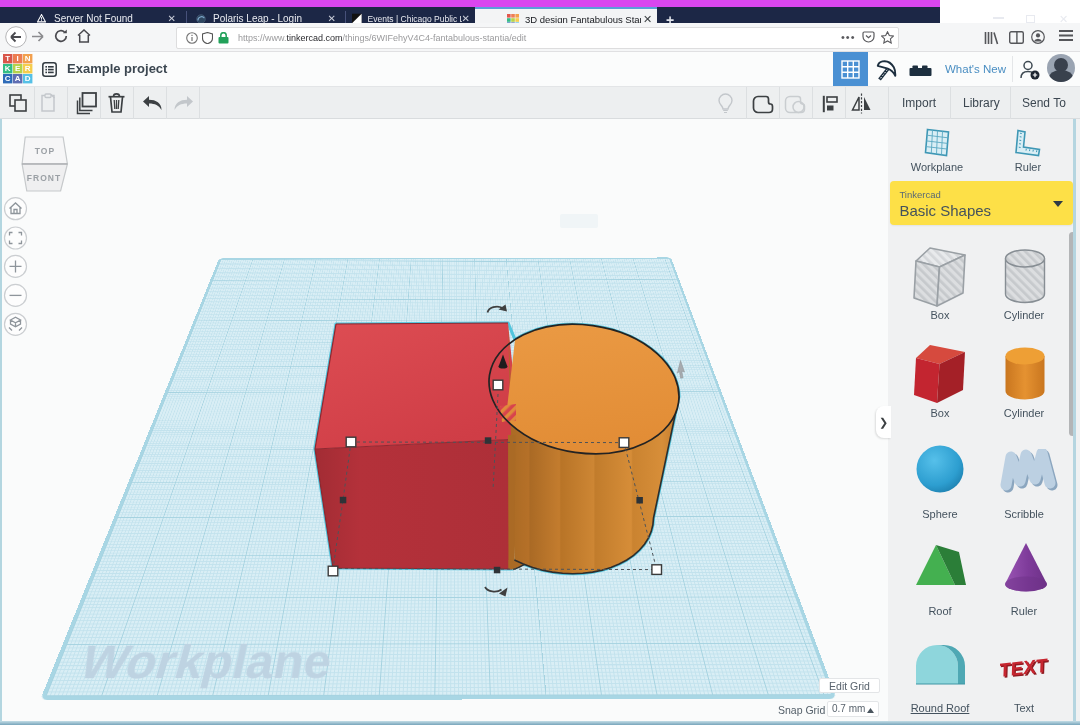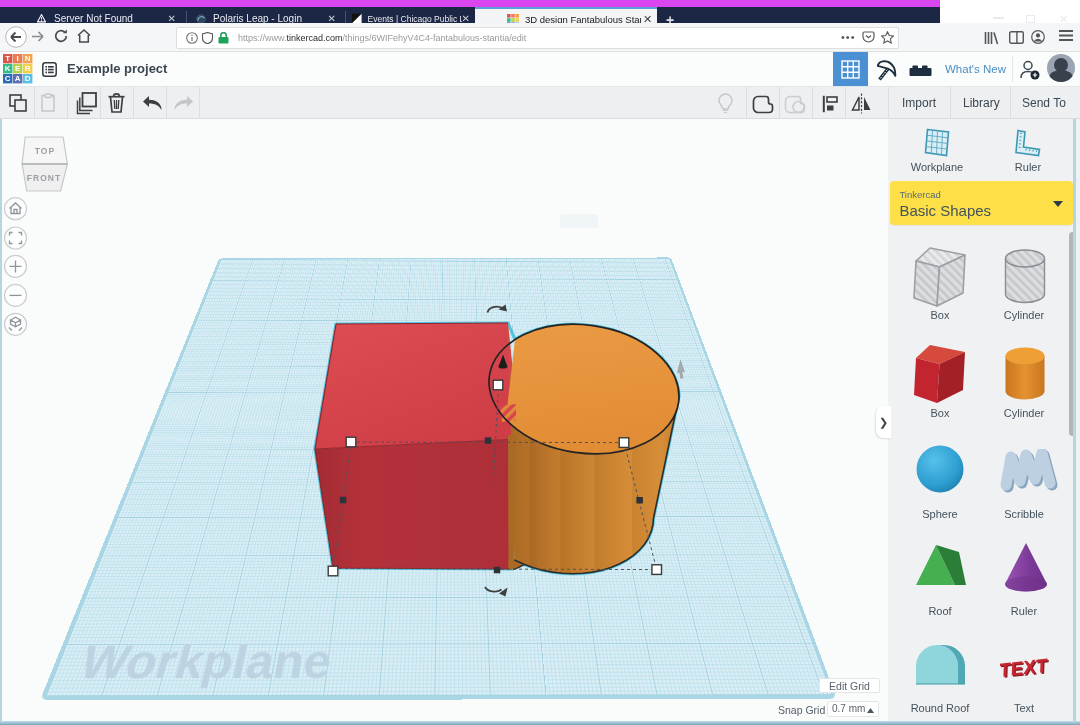--- a/index.html
+++ b/index.html
@@ -494,21 +494,21 @@
           </defs>
         <path d="M24 4 L45 45 A21 7.5 0 0 1 3 45 Z" fill="url(#cone)"></path>
         <path d="M3 45 A21 7.5 0 0 0 45 45 A21 7.5 0 0 0 3 45" fill="#6d3187" opacity="0.5"></path>
       </svg>
       <div class="shlabel abs" style="left:84px;top:486px;width:104px;">Ruler</div>
       <svg class="abs" style="left:25px;top:517px" width="56" height="56" viewBox="0 0 56 56">
         <path d="M3 48 V30 A21 21 0 0 1 45 30 V48 Z" fill="#8ed6dc"></path>
         <path d="M45 30 A21 21 0 0 0 24 9 L31 9 A21 21 0 0 1 52 30 V48 H45 Z" fill="#4fa8b4"></path>
         <path d="M3 48 H52" stroke="#3f96a4" stroke-width="1"></path>
       </svg>
-      <div class="shlabel abs" style="left:0;top:583px;width:104px;">Round Roof</div>
+      <div class="shlabel abs" style="left:0;top:583px;width:104px;text-decoration:underline;">Round Roof</div>
       <svg class="abs" style="left:112px;top:530px" width="62" height="36" viewBox="0 0 62 36">
         <g transform="rotate(-6 31 18)" font-family="Liberation Sans,sans-serif" font-weight="bold" font-size="19">
           <text x="3" y="26" fill="#8f1a20" transform="skewX(-8)">TEXT</text>
           <text x="1.5" y="24.5" fill="#c62630" transform="skewX(-8)">TEXT</text>
         </g>
       </svg>
       <div class="shlabel abs" style="left:84px;top:583px;width:104px;">Text</div>
     </div>
   </div>
 

